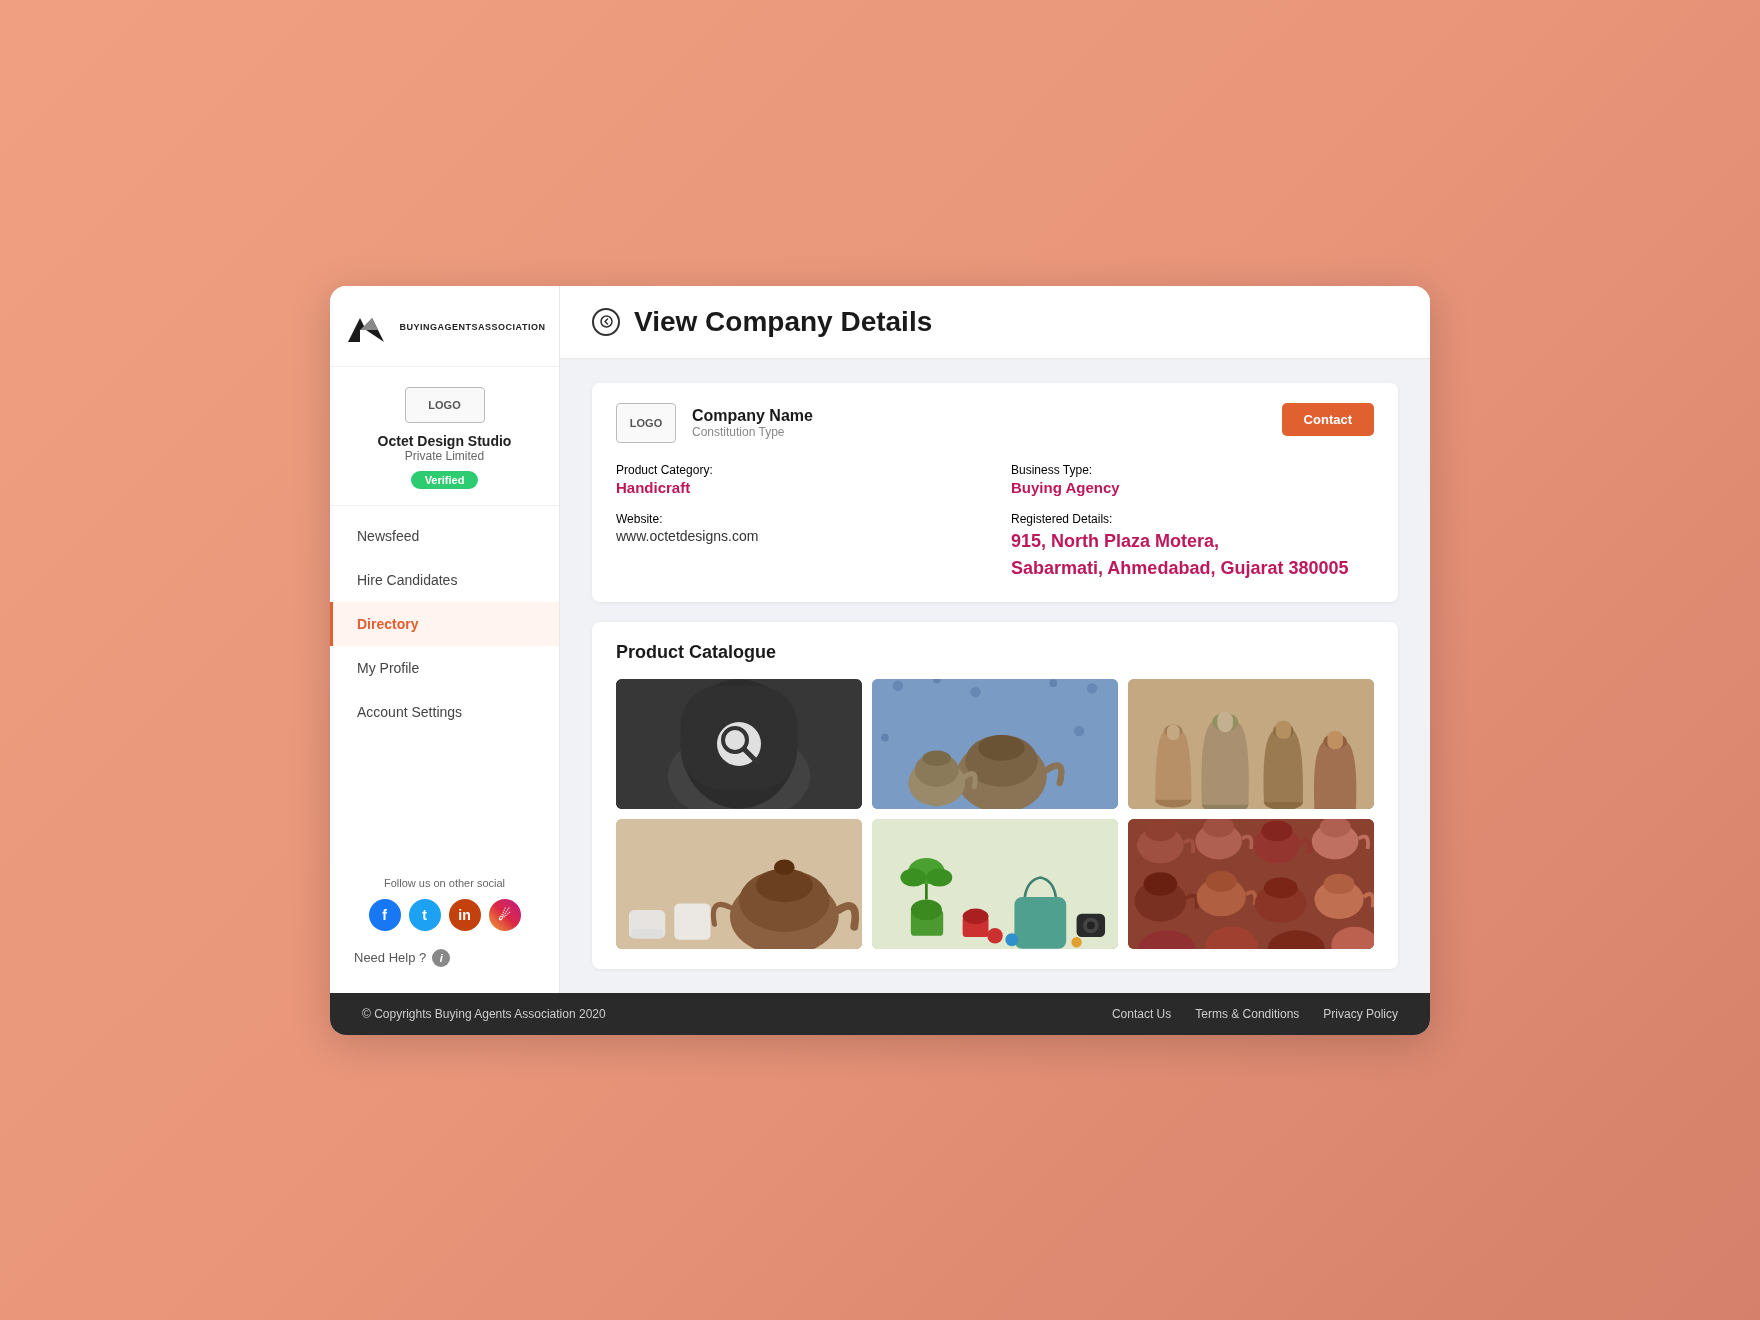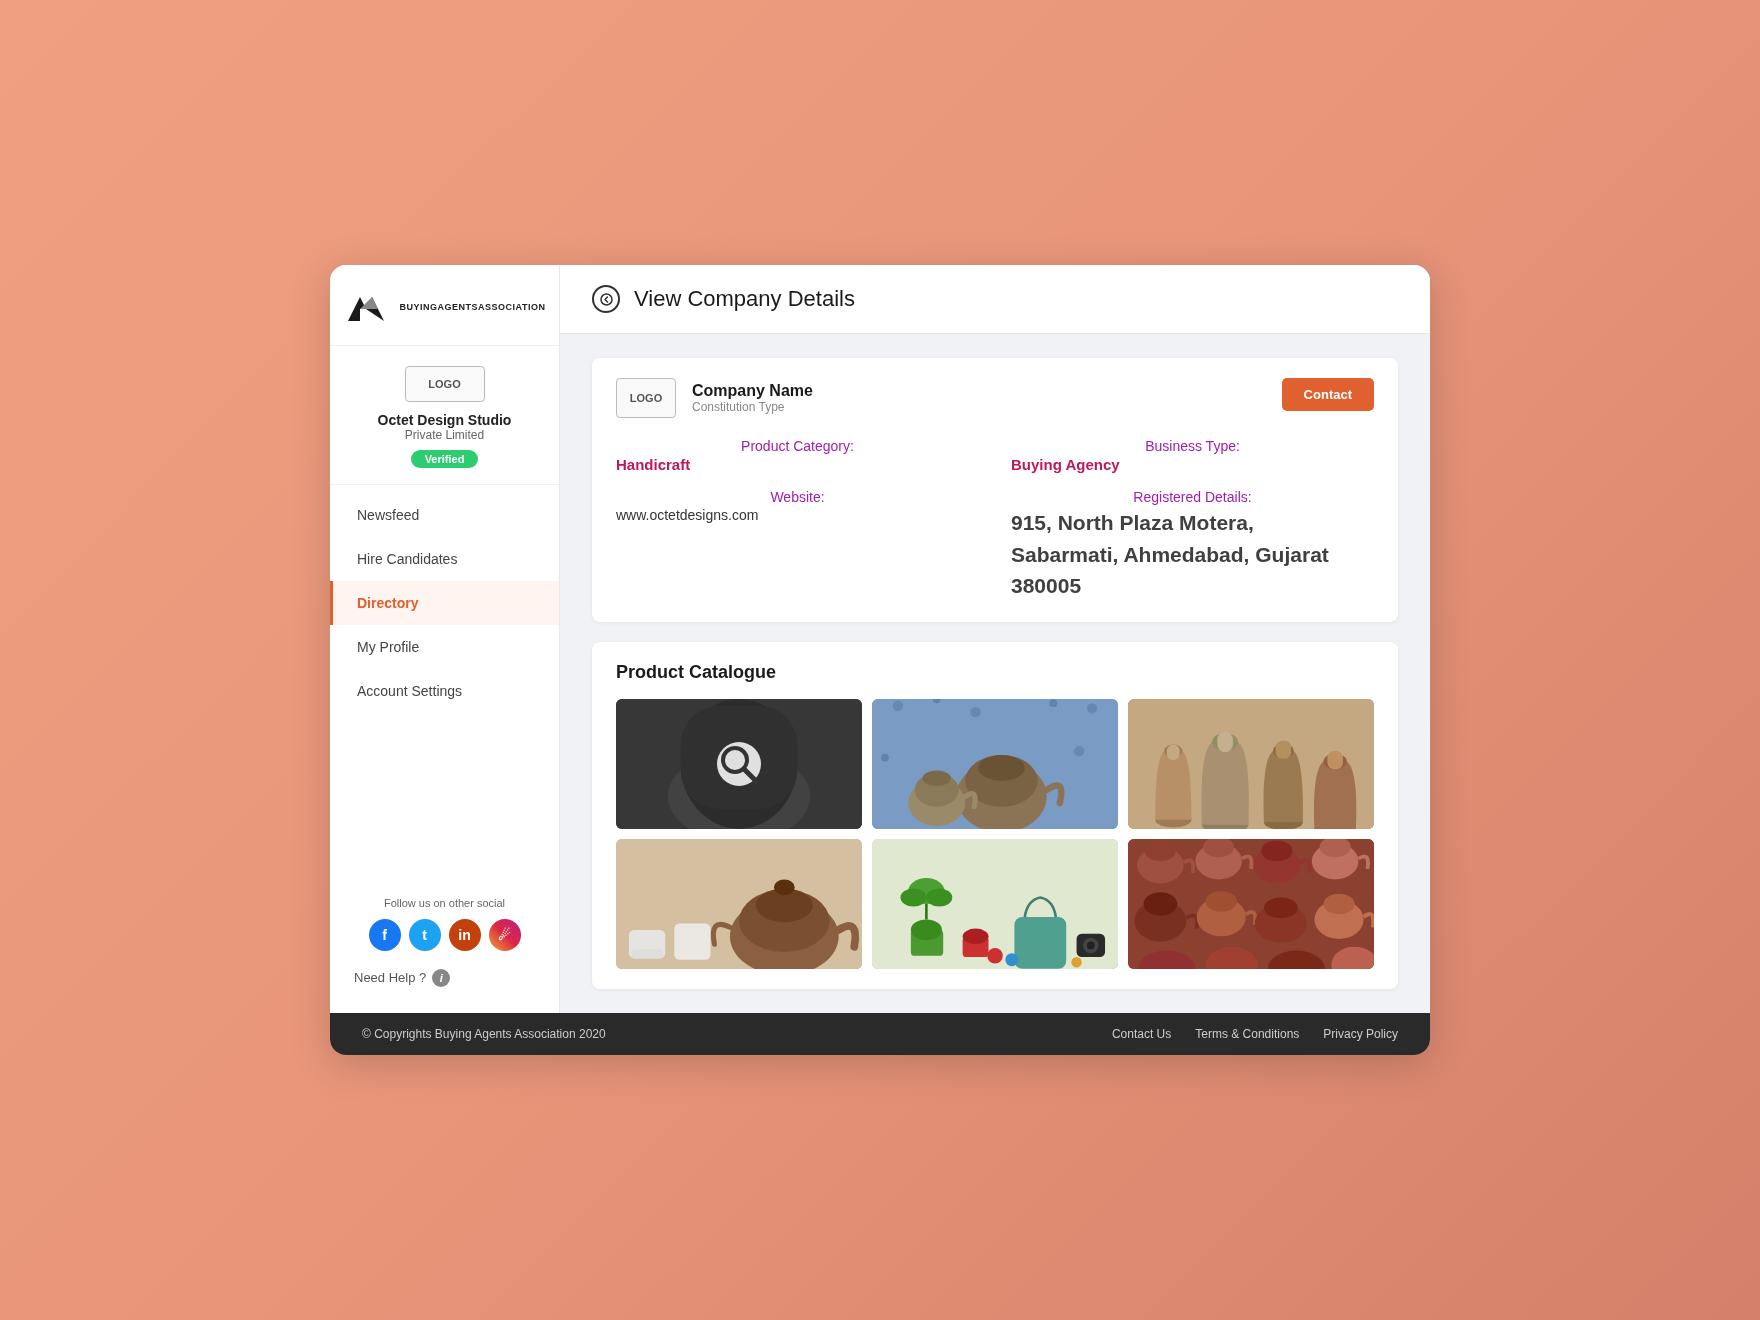--- a/index.html
+++ b/index.html
@@ -189,22 +189,22 @@
       border-radius: 50%;
       border: 2px solid #333;
       display: flex;
       align-items: center;
       justify-content: center;
       font-size: 13px;
       cursor: pointer;
       color: #333;
     }
     .page-title {
-      font-size: 22px;
-      font-weight: 400;
+      font-size: 28px;
+      font-weight: 700;
       color: #1a1a1a;
     }
     .main-body {
       flex: 1;
       padding: 24px 32px;
       overflow-y: auto;
     }
     
     .company-card {
       background: #fff;
@@ -255,39 +255,38 @@
       font-size: 13px;
       font-weight: 600;
       cursor: pointer;
     }
     .details-grid {
       display: grid;
       grid-template-columns: 1fr 1fr;
       gap: 16px 32px;
     }
     .detail-group label {
-      font-size: 14px;
-      color: #a21caf;
+      font-size: 12px;
+      color: #000000;
       display: block;
       margin-bottom: 2px;
-      text-align: center;
     }
     .detail-group .detail-value {
       font-size: 15px;
       font-weight: 600;
       color: #be185d;
     }
     .detail-group .detail-link {
       font-size: 14px;
       color: #333;
     }
     .detail-group .detail-address {
-      font-size: 21px;
-      font-weight: 600;
-      color: #404040;
+      font-size: 18px;
+      font-weight: 600;
+      color: #be185d;
       line-height: 1.5;
     }
     
     .catalogue-card {
       background: #fff;
       border-radius: 8px;
       padding: 20px 24px;
       box-shadow: 0 1px 4px rgba(0,0,0,0.06);
     }
     .catalogue-title {

